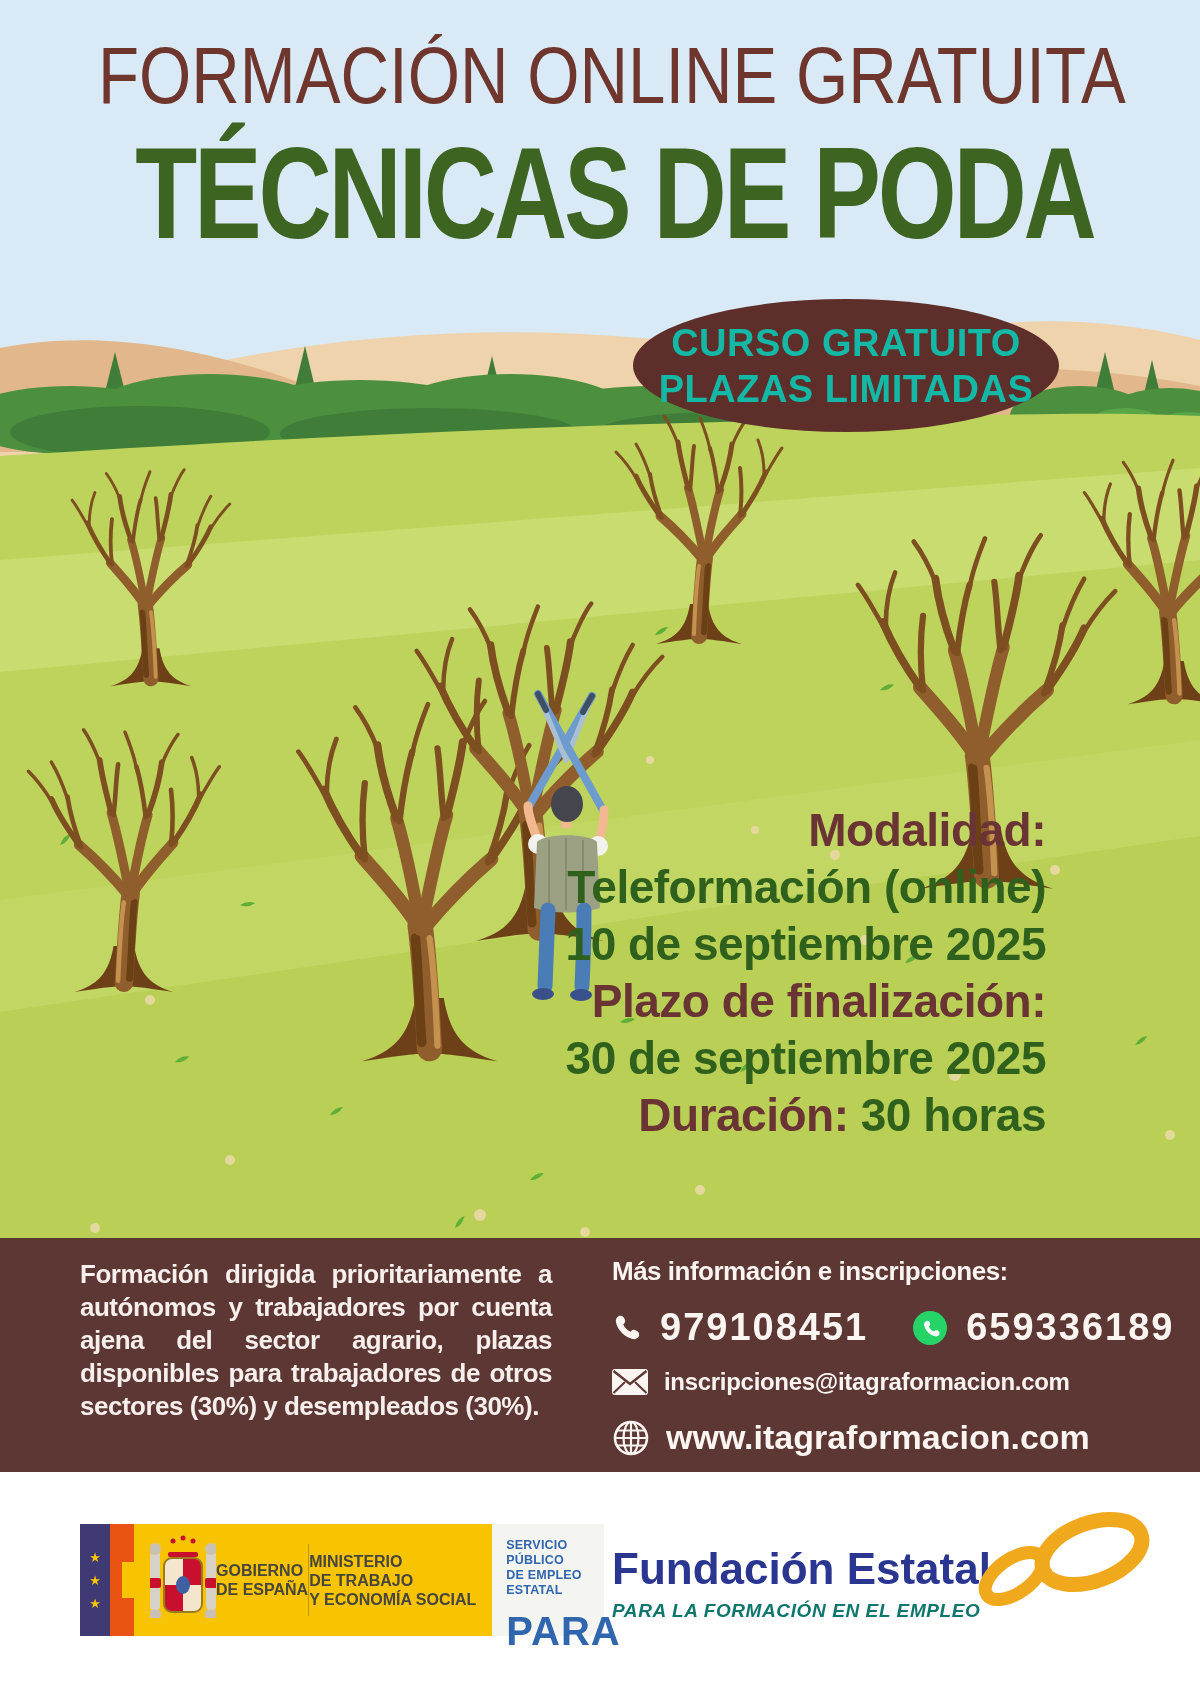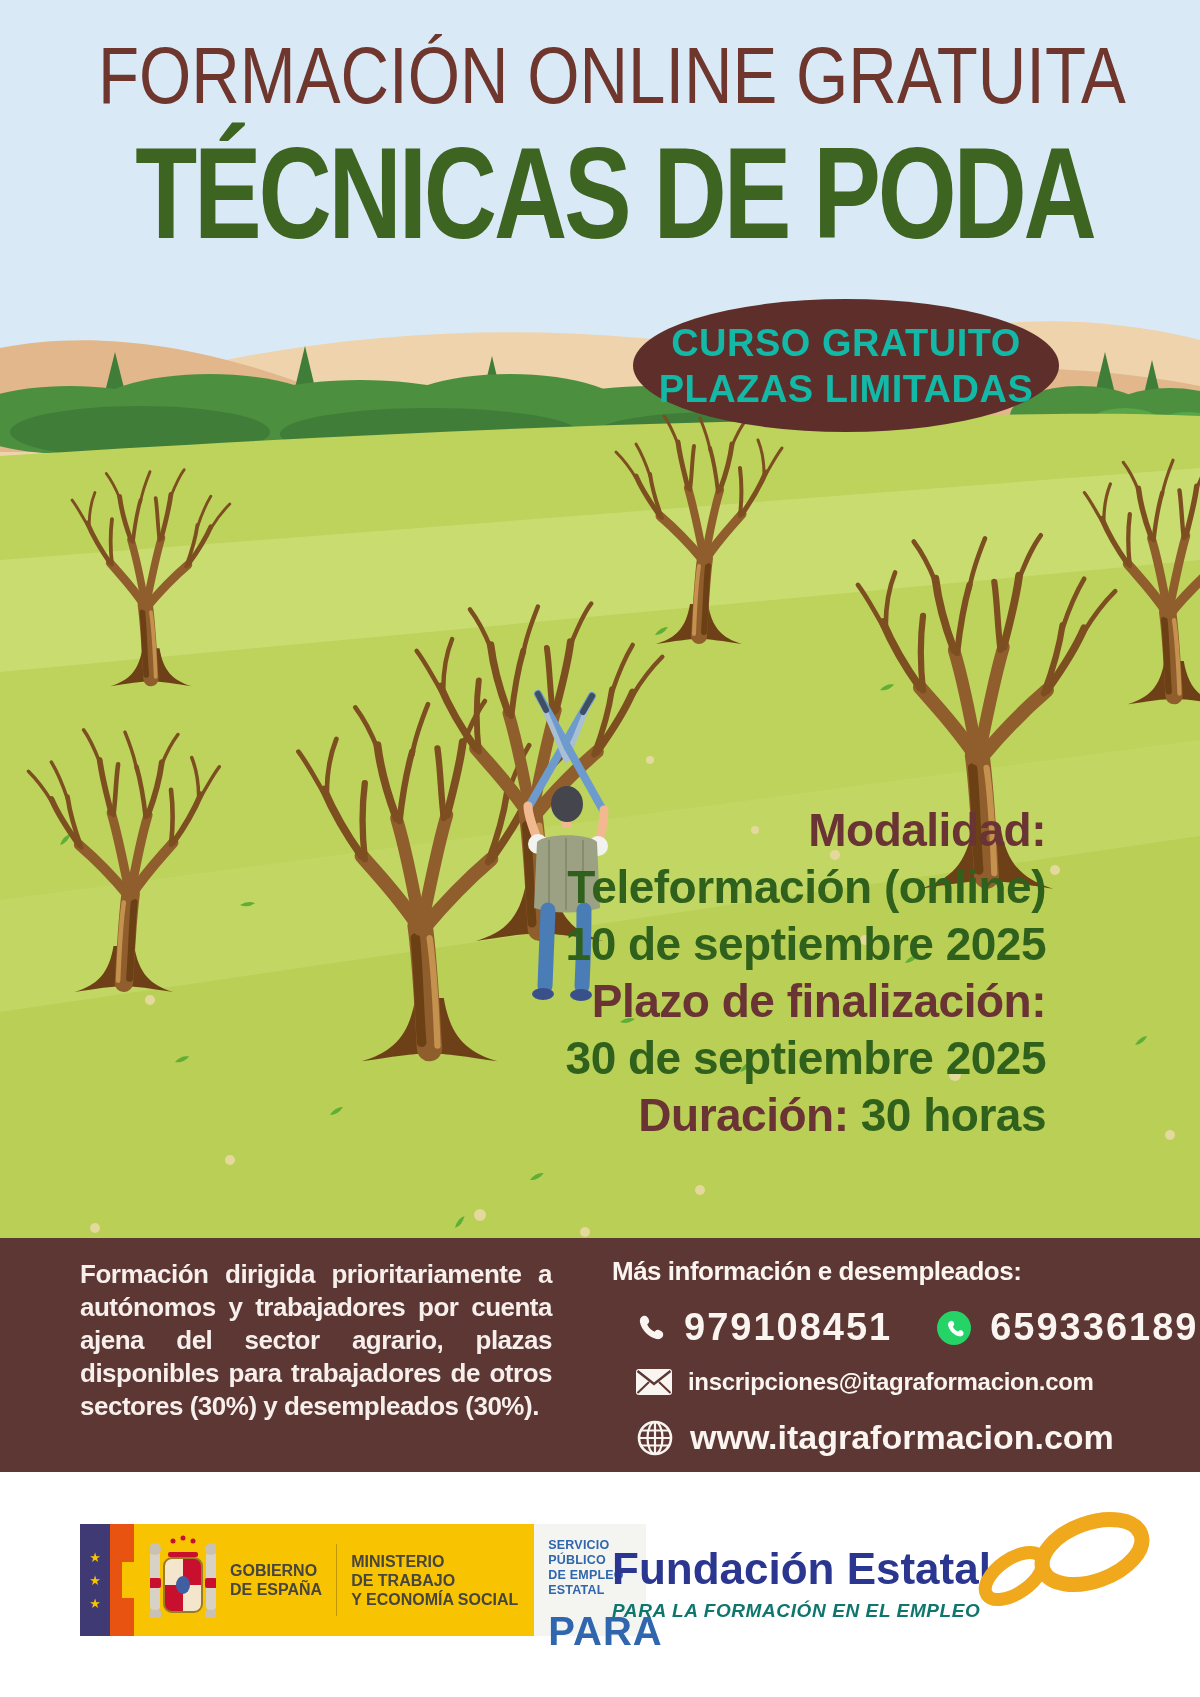--- a/index.html
+++ b/index.html
@@ -25,34 +25,34 @@
     white-space:nowrap;z-index:5;letter-spacing:-.5px;}
   .maroon{color:#6b3434;}
   .dgreen{color:#2f611c;}
 
   
   .brown-band{left:0;top:1238px;width:1200px;height:234px;background:#5c3733;z-index:4;}
   .audience{left:80px;top:1258px;width:472px;color:#f7efec;font-weight:700;font-size:26px;
     line-height:33px;letter-spacing:-.5px;text-align:justify;z-index:5;}
   .contact-heading{left:612px;top:1256px;color:#fbf5f2;font-weight:700;font-size:26px;letter-spacing:-.5px;
     white-space:nowrap;z-index:5;}
-  .crow{position:absolute;left:636px;display:flex;align-items:center;z-index:5;color:#fbf5f2;font-weight:700;white-space:nowrap;}
+  .crow{position:absolute;left:612px;display:flex;align-items:center;z-index:5;color:#fbf5f2;font-weight:700;white-space:nowrap;}
   .crow-phone{top:1306px;column-gap:18px;}
   .phone-num{font-size:38px;letter-spacing:2px;}
   .wa-icon{margin-left:26px;}
   .crow-email{top:1368px;column-gap:16px;font-size:24px;letter-spacing:-.3px;}
   .crow-web{top:1418px;column-gap:16px;font-size:34px;letter-spacing:0;}
 
   
   .gov{left:80px;top:1524px;height:112px;display:flex;align-items:stretch;z-index:5;}
   .eu-strip{width:30px;background:#3f3a73;display:flex;flex-direction:column;align-items:center;justify-content:center;row-gap:10px;}
   .eu-strip span{color:#f8c300;font-size:13px;line-height:13px;}
   .orange-tab{width:24px;background:#e85311;position:relative;}
   .orange-tab .notch{position:absolute;right:0;top:38px;width:12px;height:36px;background:#f8c300;}
-  .gov-yellow{background:#f8c300;display:flex;align-items:center;column-gap:14px;padding:0 16px;}
+  .gov-yellow{background:#f8c300;display:flex;align-items:center;padding:0 16px;}
   .gov-text{color:#46453e;font-weight:700;font-size:16px;line-height:19px;letter-spacing:0;}
   .vdiv{width:1px;height:72px;background:rgba(0,0,0,.22);}
   .sepe{width:112px;background:#f4f4f1;padding:14px 12px 10px 14px;box-sizing:border-box;display:flex;flex-direction:column;}
   .sepe-top{color:#2f66ad;font-weight:700;font-size:12.5px;line-height:15px;letter-spacing:.2px;}
   .sepe-rule{height:2px;background:#2f66ad;margin:7px 0 4px 0;width:100%;}
   .sepe-big{color:#2f66ad;font-weight:700;font-size:40px;letter-spacing:1px;line-height:44px;}
   .fundacion-title{left:612px;top:1544px;color:#2b3690;font-weight:700;font-size:44px;z-index:5;white-space:nowrap;}
   .fundacion-sub{left:612px;top:1600px;color:#0f766e;font-weight:700;font-style:italic;font-size:19px;
     letter-spacing:.6px;z-index:5;white-space:nowrap;}
   .fundacion-logo{left:962px;top:1500px;z-index:5;}
@@ -222,21 +222,21 @@
     <div>
       <span class="maroon">Duración:</span>
       <span class="dgreen">30 horas</span>
     </div>
   </div>
 
   <div class="abs brown-band"></div>
 
   <div class="abs audience">Formación dirigida prioritariamente a autónomos y trabajadores por cuenta ajena del sector agrario, plazas disponibles para trabajadores de otros sectores (30%) y desempleados (30%).</div>
 
-  <div class="abs contact-heading">Más información e desempleados:</div>
+  <div class="abs contact-heading">Más información e inscripciones:</div>
 
   <div class="crow crow-phone">
     <svg width="30" height="30" viewBox="0 0 30 30">
       <path d="M7,3 C10,2 12,4 13,7 C13.7,9 12.6,10.4 11.2,11.3 C12.4,14.6 15.4,17.6 18.7,18.8 C19.6,17.4 21,16.3 23,17 C26,18 28,20 27,23 C26.2,25.4 23.4,26.6 20.4,26 C12.8,24.4 5.6,17.2 4,9.6 C3.4,6.6 4.6,3.8 7,3 Z" fill="#fbf5f2"></path>
     </svg>
     <span class="phone-num">979108451</span>
     <svg class="wa-icon" width="36" height="36" viewBox="-18 -18 36 36">
       <circle cx="0" cy="0" r="17" fill="#25d366"></circle>
       <path d="M-3.5,-7 C-1.6,-7.7 -0.4,-6.4 0.1,-4.6 C0.5,-3.3 -0.3,-2.3 -1.2,-1.7 C-0.4,0.6 1.7,2.7 4,3.5 C4.7,2.6 5.8,1.8 7.1,2.3 C8.9,2.9 10,4.3 9.4,6.2 C8.9,7.8 7,8.7 5.1,8.3 C-0.1,7.2 -4.6,2.7 -5.8,-2.5 C-6.2,-4.4 -5.3,-6.3 -3.5,-7 Z" fill="#ffffff"></path>
     </svg>

